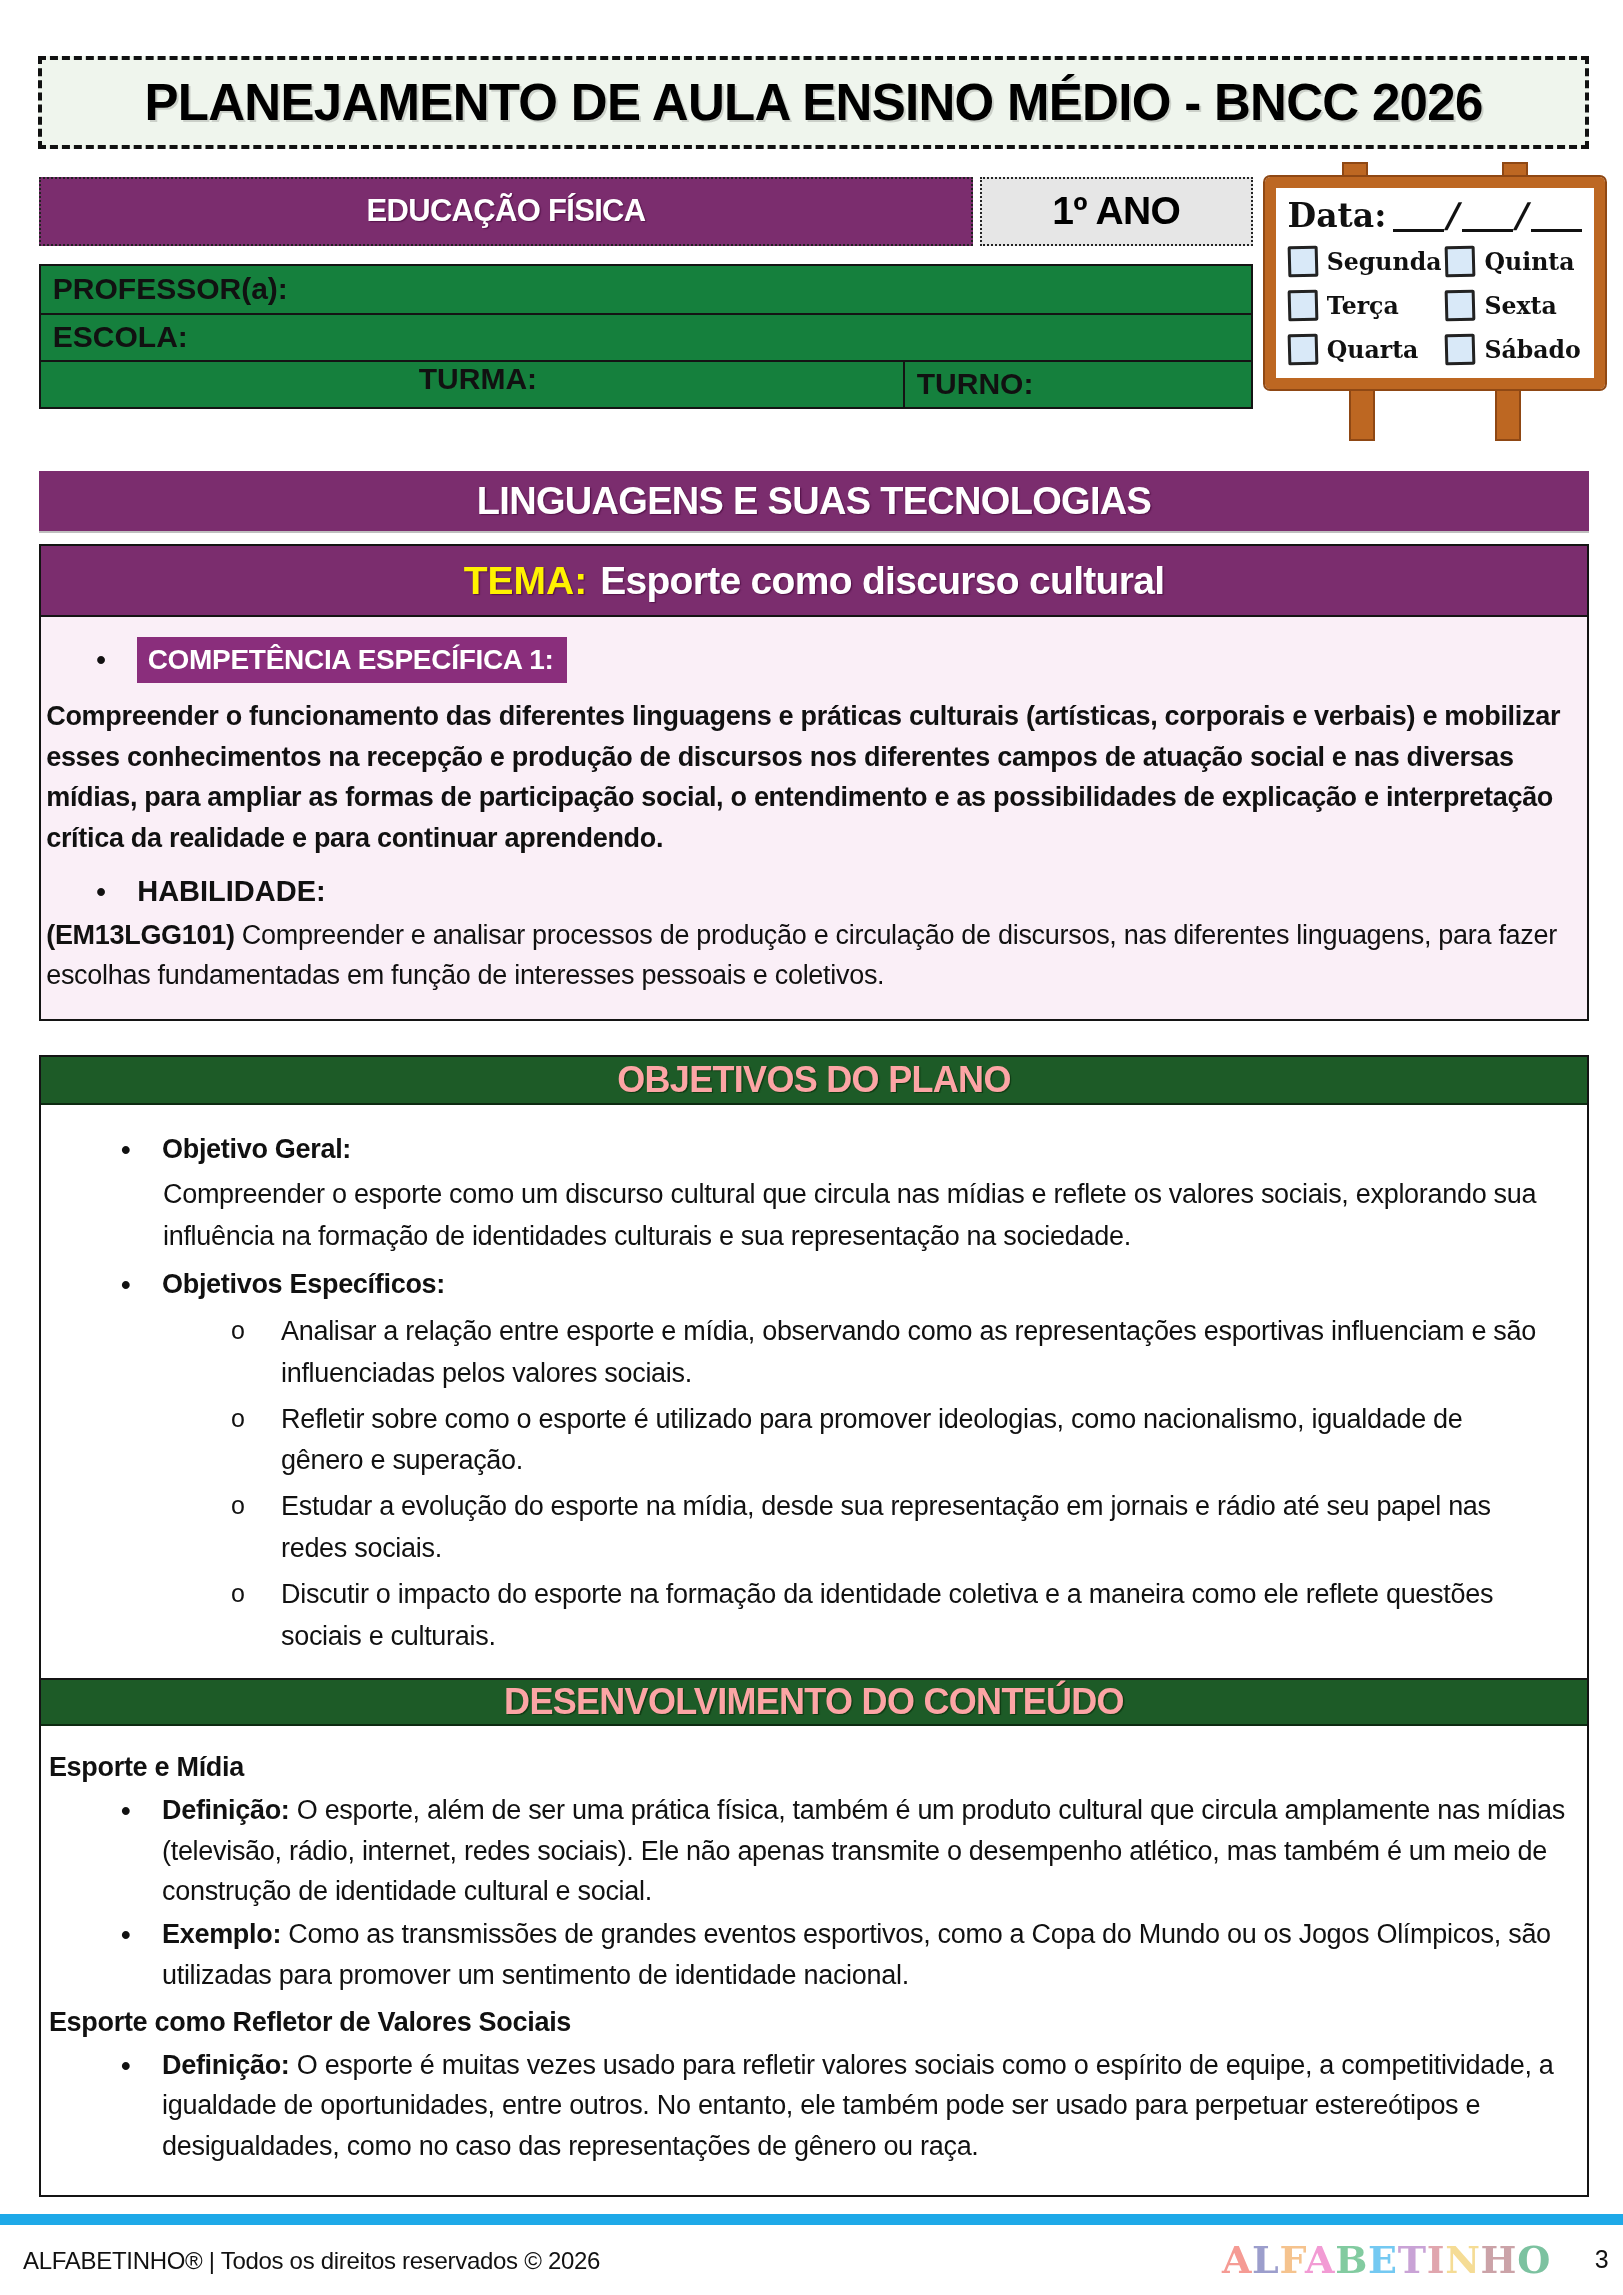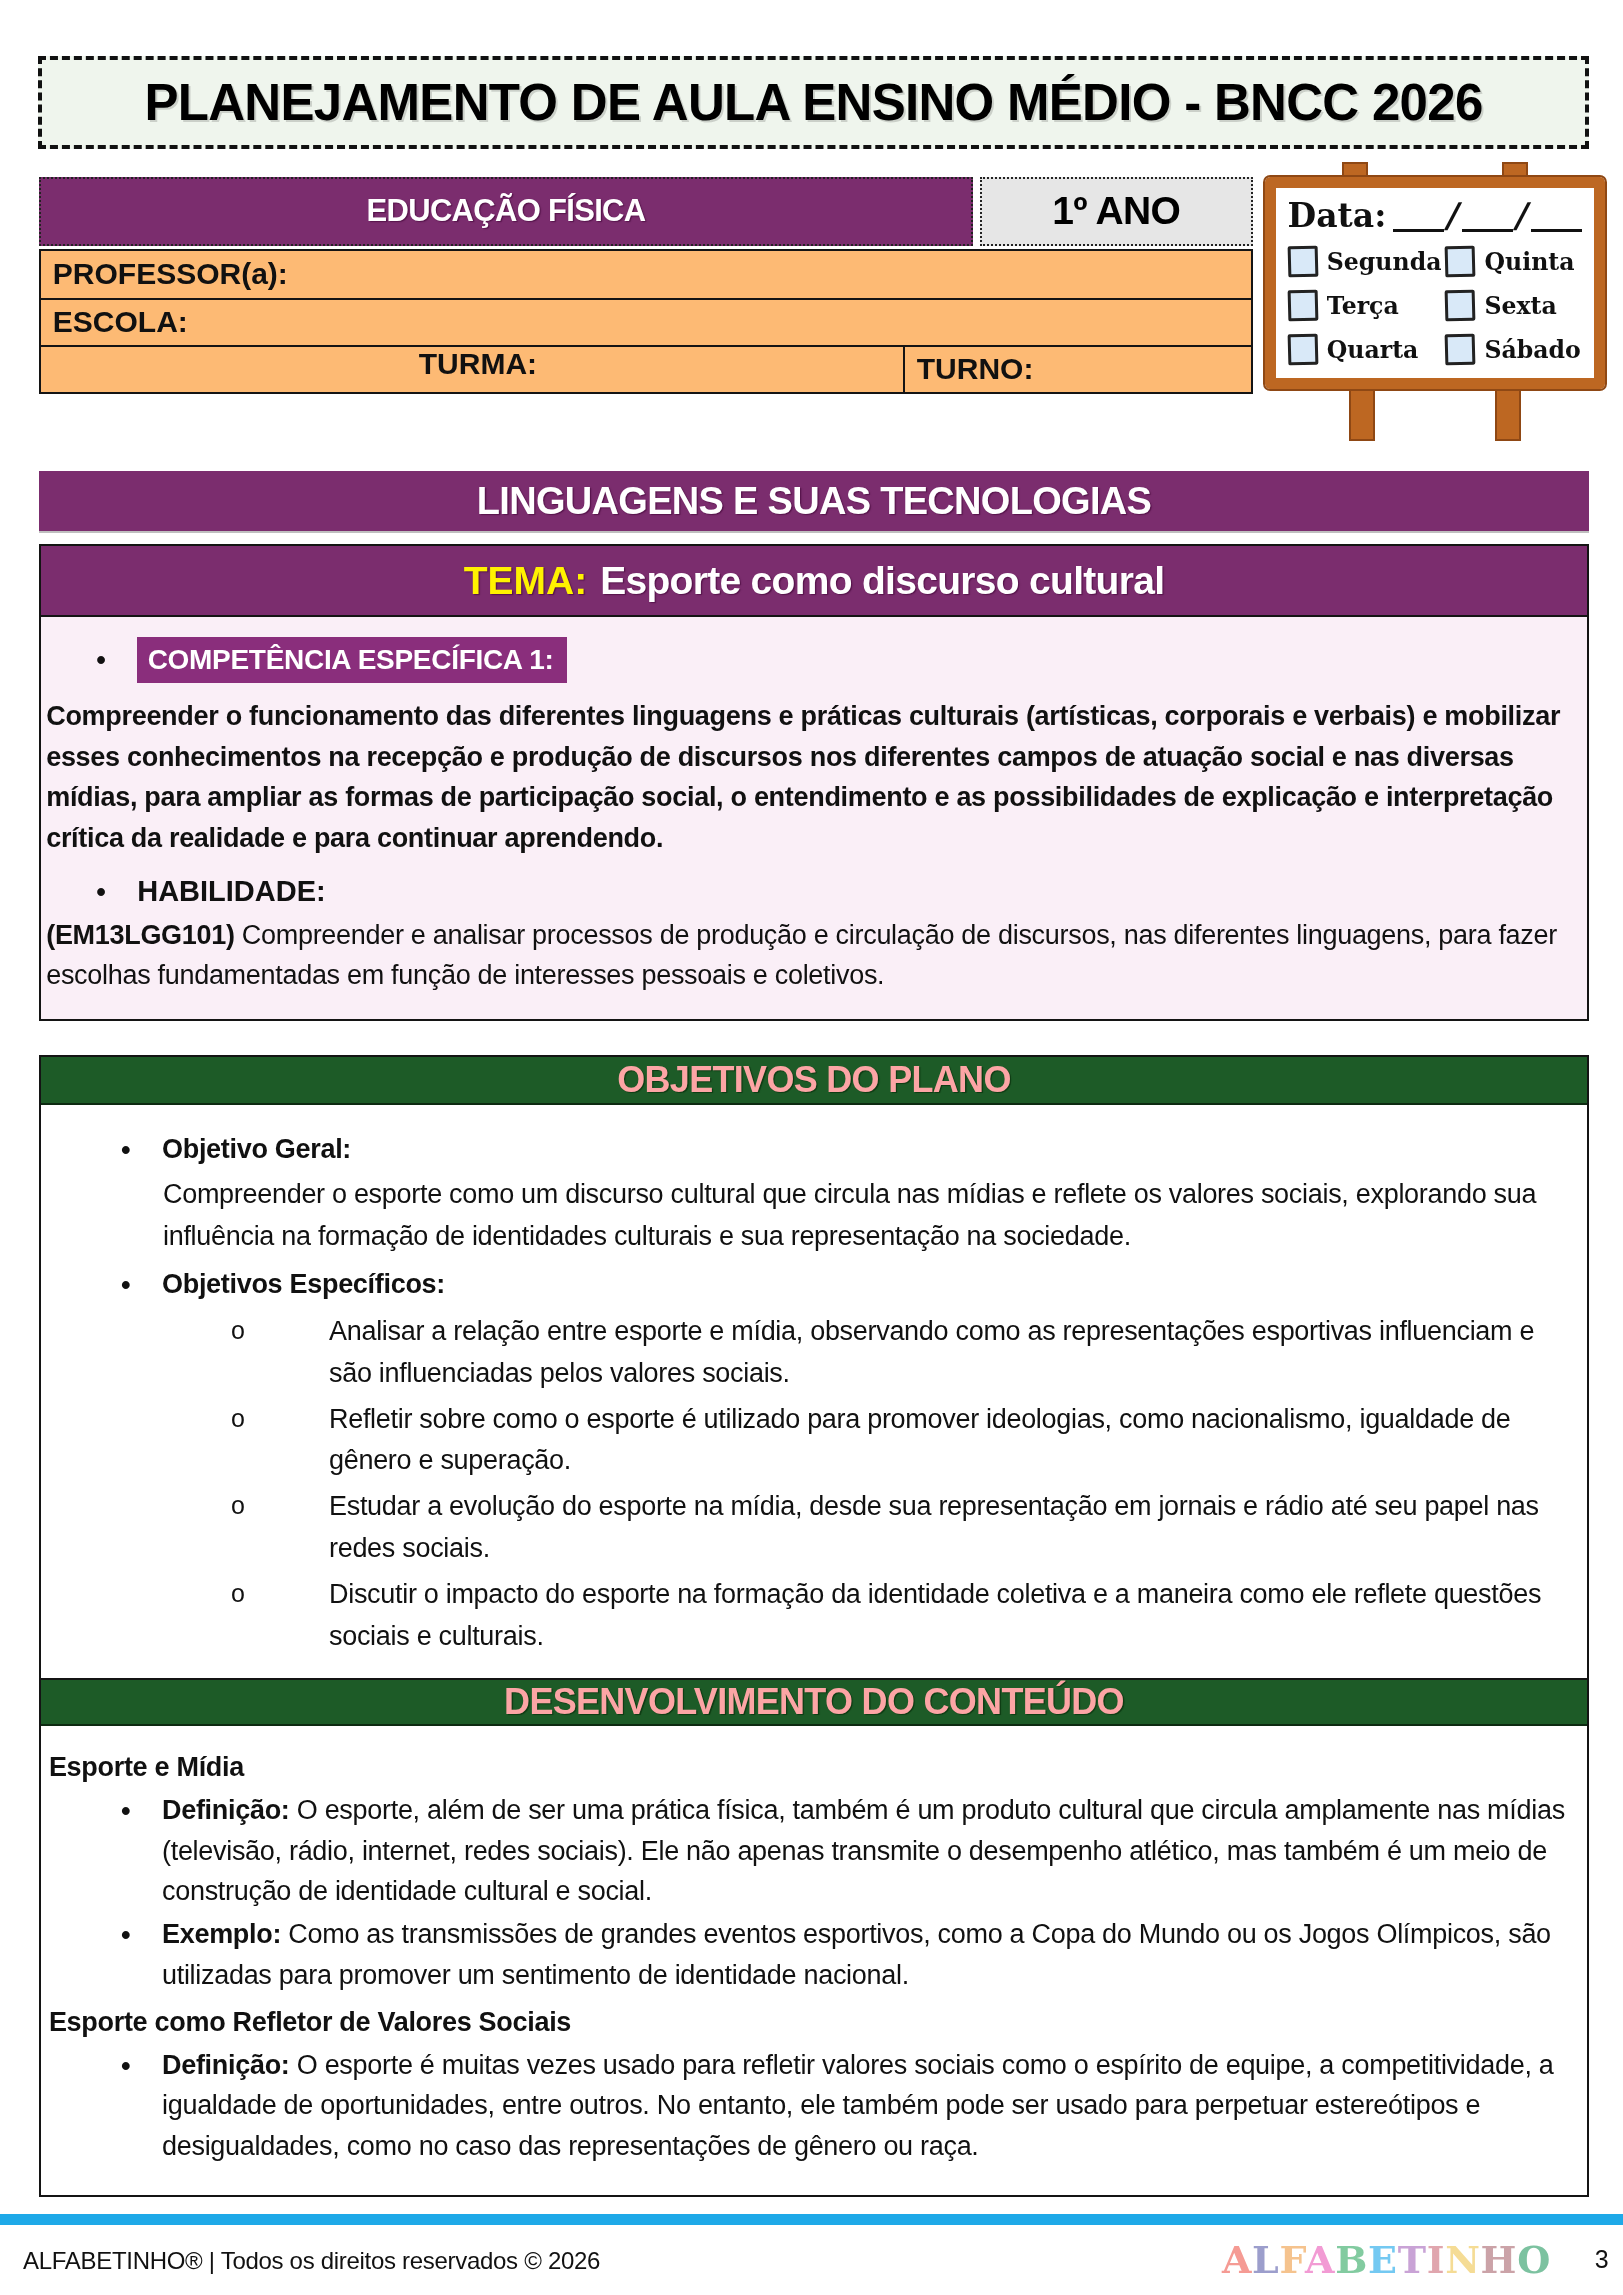--- a/index.html
+++ b/index.html
@@ -29,21 +29,21 @@
   .subject-bar{
     width:934px;background:var(--purple,#7B2D6E);border:2px dotted #222;
     display:flex;align-items:center;justify-content:center;
   }
   .subject-bar span{font-size:31px;font-weight:bold;color:#fff;letter-spacing:-0.7px;text-shadow:1.3px 1.3px 1.3px rgba(60,0,50,.6);}
   .grade-box{
     flex:1;background:var(--grade-bg,#E6E6E6);border:2px dotted #222;
     display:flex;align-items:center;justify-content:center;
   }
   .grade-box span{font-size:39px;font-weight:bold;color:#000000;letter-spacing:-0.7px;}
-  .info-table{margin-top:3px;border:2.6px solid var(--ink,#141414);background:#fdba74;}
+  .info-table{margin-top:18px;border:2.6px solid var(--ink,#141414);background:#15803d;}
   .info-row{height:47px;display:flex;align-items:center;border-top:2px solid var(--ink,#141414);}
   .info-row:first-child{border-top:none;}
   .info-label{font-size:30px;font-weight:bold;padding-left:11.8px;white-space:nowrap;}
   .cell-left{width:862px;height:100%;display:flex;align-items:center;flex-direction:column;}
   .cell-right{flex:1;height:100%;display:flex;align-items:center;border-left:2px solid var(--ink,#141414);}
   .fill-space{flex:1;height:100%;}
   
   .board-col{width:340px;margin-left:11.8px;position:relative;top:-14.4px;}
   .board{position:relative;padding:14.4px 0 52px 0;}
   .post{position:absolute;width:26px;background:var(--wood,#BD6722);border:2px solid var(--wood-dark,#8F4814);z-index:0;}
@@ -94,21 +94,21 @@
   .green-bar.mid{border-top:2px solid var(--ink,#141414);}
   .green-bar span{font-size:36px;font-weight:bold;color:#fca5a5;letter-spacing:-0.7px;text-shadow:1.3px 1.3px 0.7px rgba(0,30,0,.5);}
   .obj-content{padding:21px 17px 17px 0;font-size:27px;line-height:1.55;letter-spacing:-0.3px;}
   .li1{display:flex;margin:2.6px 0;}
   .li1 .m1{margin-left:80px;}
   .li1 .txt{flex:1;}
   .indent-para{margin:2.6px 22px 6.5px 122px;}
   .li2{display:flex;margin:3.9px 0;}
   .m2{width:50px;margin-left:190px;font-size:25px;}
   .m2::before{content:"o";}
-  .li2 .txt{flex:1;padding-right:19.6px;margin-left:48px;}
+  .li2 .txt{flex:1;padding-right:19.6px;}
   .dev-content{padding:14.4px 17px 26px 0;font-size:27px;line-height:1.5;letter-spacing:-0.3px;}
   .dev-heading{font-weight:bold;margin:6.5px 0 2.6px 7.9px;}
   
   .bottom-bar{position:absolute;left:0;right:0;top:2214px;height:11px;background:var(--blue-bar,#1EA9E8);}
   .footer{position:absolute;left:0;right:0;top:2236px;height:52px;}
   .footer-left{position:absolute;left:23px;top:10.5px;font-size:24px;color:#111;letter-spacing:-0.3px;}
   .logo{position:absolute;right:72px;top:1.3px;font-family:"DejaVu Serif",serif;font-weight:bold;font-size:38px;letter-spacing:0.7px;white-space:nowrap;}
   .page-num{position:absolute;right:14.4px;top:9.2px;font-size:25px;color:#111;}
 </style>
 </head>

